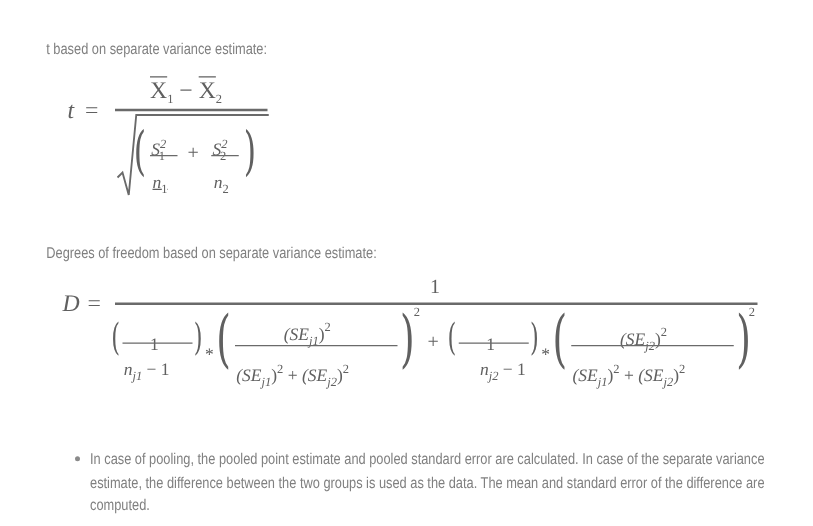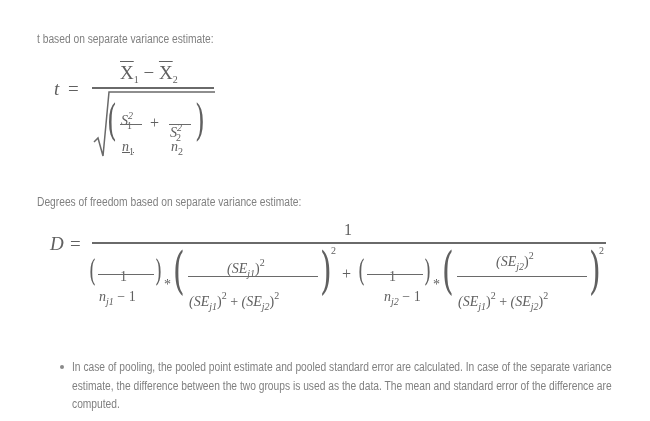--- a/index.html
+++ b/index.html
@@ -35,21 +35,21 @@
   <div class="bar" style="left:92px; top:87px; width:122px; height:2px;"></div>
 
   <svg style="position:absolute; left:92px; top:90px;" width="125" height="70">
     <polyline points="2,52 6,48 11,66 17,2 123,2" fill="none" stroke="#6a6a6a" stroke-width="1.5"></polyline>
   </svg>
   <span class="paren" style="left:107px; top:100px; font-size:42px;">(</span>
   <span class="m i sm" style="left:121px; top:102px;"><span>S</span><span style="font-size:10px; position:relative; top:-6px; margin-right:-6px;">2</span><span class="sub" style="font-style:normal;">1</span></span>
   <div class="bar" style="left:120px; top:124px; width:22px; height:1px;"></div>
   <span class="m i sm" style="left:122px; top:128px;text-decoration:underline;"><span>n</span><span class="sub" style="font-style:normal;">1</span></span>
   <span class="m med" style="left:150px; top:115px;">+</span>
-  <span class="m i sm" style="left:170px; top:114px;"><span>S</span><span style="font-size:10px; position:relative; top:-6px; margin-right:-6px;">2</span><span class="sub" style="font-style:normal;">2</span></span>
+  <span class="m i sm" style="left:170px; top:102px;"><span>S</span><span style="font-size:10px; position:relative; top:-6px; margin-right:-6px;">2</span><span class="sub" style="font-style:normal;">2</span></span>
   <div class="bar" style="left:169px; top:124px; width:22px; height:1px;"></div>
   <span class="m i sm" style="left:171px; top:128px;"><span>n</span><span class="sub" style="font-style:normal;">2</span></span>
   <span class="paren" style="left:195px; top:100px; font-size:42px;">)</span>
 </div>
 
 <div class="cond" style="left:37px; top:195px;">Degrees of freedom based on separate variance estimate:</div>
 
 <div>
   <span class="m i big" style="left:50px; top:234px;">D</span>
   <span class="m big" style="left:70px; top:234px;">=</span>
@@ -71,21 +71,21 @@
 
   <span class="m med" style="left:342px; top:266px;">+</span>
 
   <span class="paren" style="left:358px; top:256px; font-size:30px;">(</span>
   <span class="m sm" style="left:389px; top:258px;">1</span>
   <div class="bar" style="left:367px; top:274px; width:56px; height:1px;"></div>
   <span class="m sm" style="left:384px; top:278px;"><span class="i">n</span><span class="sub i">j2</span> <span>− 1</span></span>
   <span class="paren" style="left:424px; top:256px; font-size:30px;">)</span>
   <span class="m sm" style="left:433px; top:266px;">*</span>
   <span class="paren" style="left:442px; top:246px; font-size:50px;">(</span>
-  <span class="m sm" style="left:496px; top:243px;"><span class="i">(SE</span><span class="sub i">j2</span><span>)</span><span class="sup">2</span></span>
+  <span class="m sm" style="left:496px; top:254px;"><span class="i">(SE</span><span class="sub i">j2</span><span>)</span><span class="sup">2</span></span>
   <div class="bar" style="left:457px; top:276px; width:130px; height:1px;"></div>
   <span class="m sm" style="left:458px; top:283px;"><span class="i">(SE</span><span class="sub i">j1</span><span>)</span><span class="sup">2</span> <span>+</span> <span class="i">(SE</span><span class="sub i">j2</span><span>)</span><span class="sup">2</span></span>
   <span class="paren" style="left:589px; top:246px; font-size:50px;">)</span>
   <span class="m" style="left:599px; top:246px; font-size:10px;">2</span>
 </div>
 
 <div class="bullet" style="left:60px; top:365px;"></div>
 <div class="para" style="left:72px; top:358px;">In case of pooling, the pooled point estimate and pooled standard error are calculated. In case of the separate variance estimate, the difference between the two groups is used as the data. The mean and standard error of the difference are computed.</div>
 
 </body></html>

